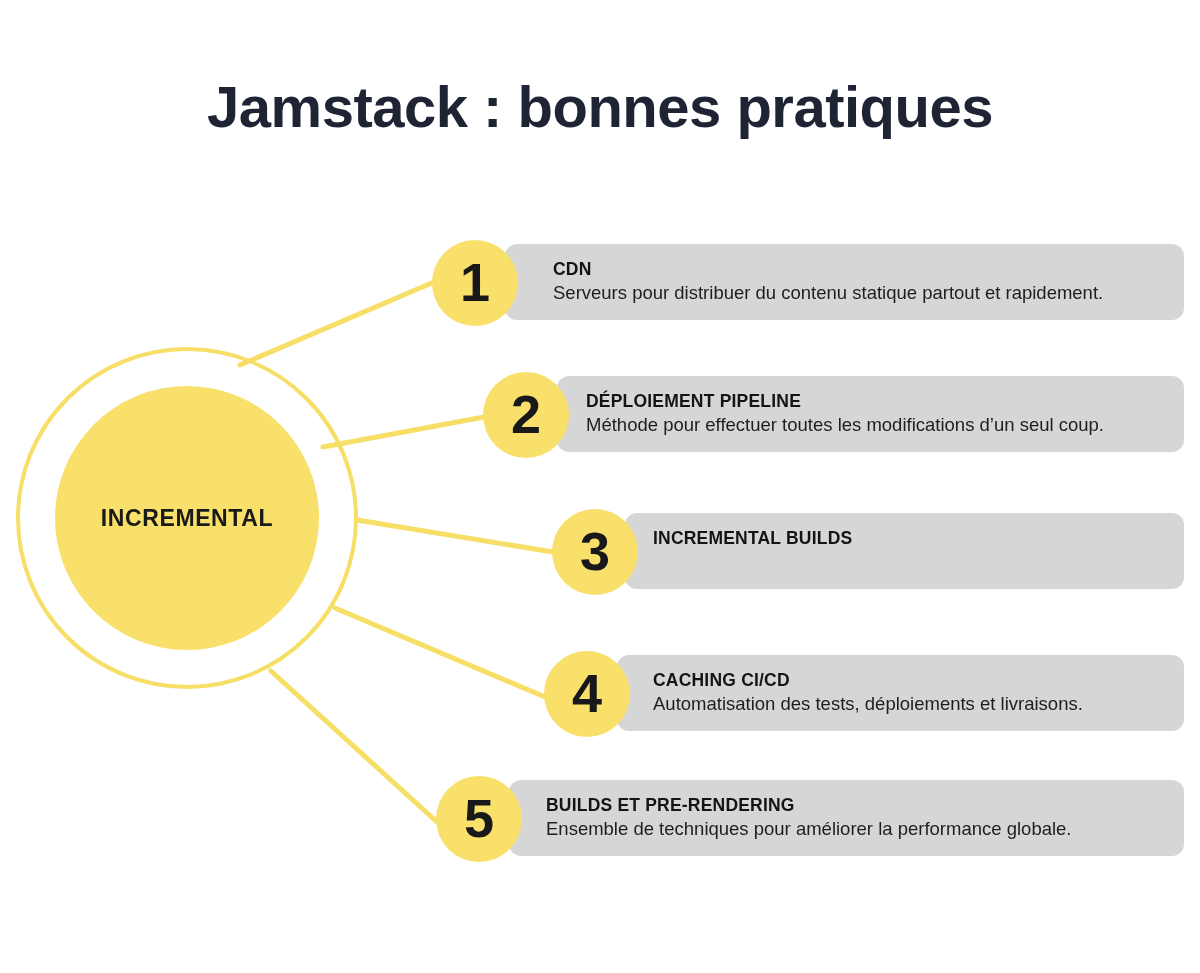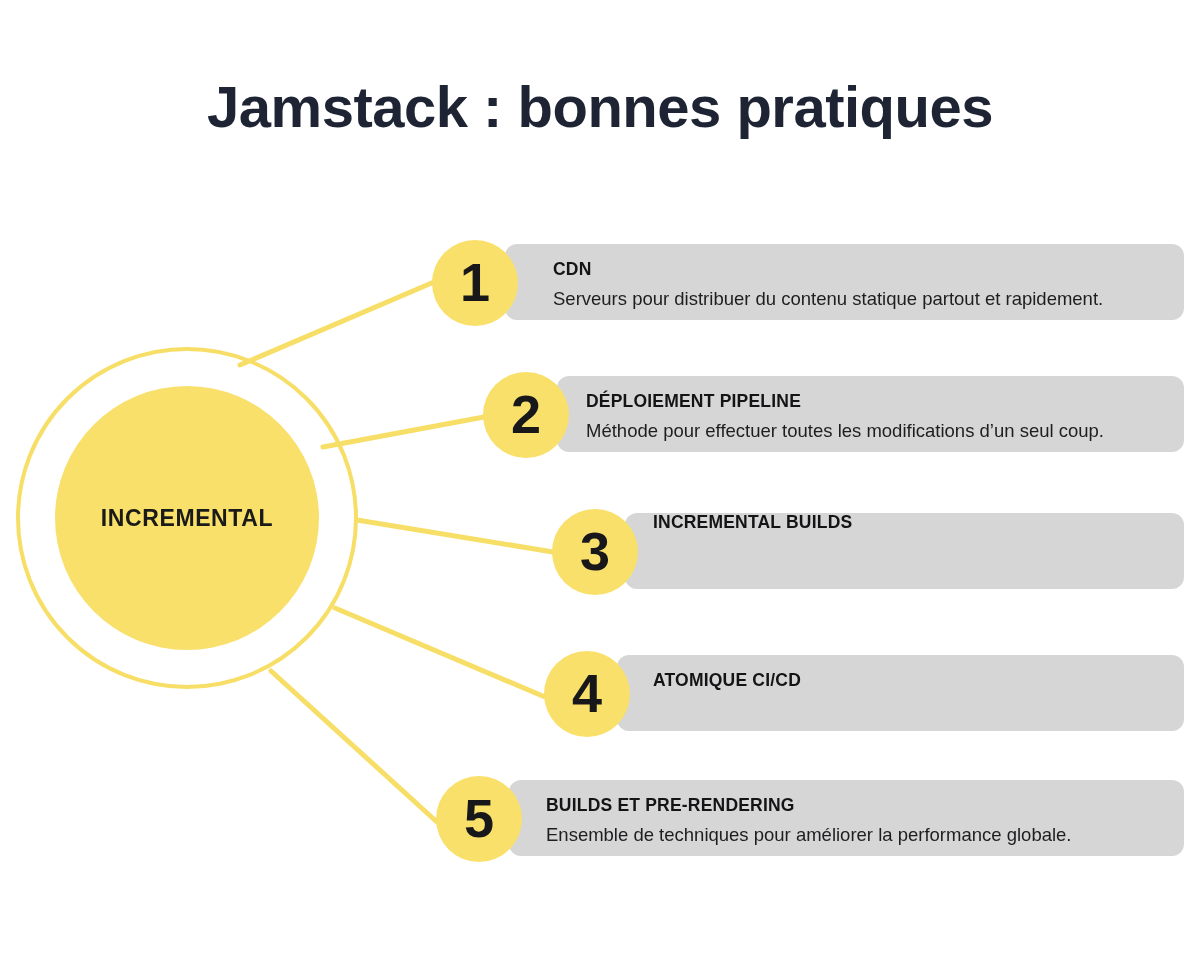--- a/index.html
+++ b/index.html
@@ -118,21 +118,20 @@
     line-height: 22px;
     white-space: nowrap;
   }
   .row-desc {
     font-family: "Liberation Sans", sans-serif;
     font-weight: normal;
     font-size: 18.5px;
     color: #1E1E20;
     line-height: 26px;
     white-space: nowrap;
-    margin-top: 6px;
   }
 </style>
 </head>
 <body>
 
 <div id="canvas">
 
   <div id="title">Jamstack : bonnes pratiques</div>
 
   <svg id="connectors" viewBox="0 0 1200 973" width="1200" height="973">
@@ -170,32 +169,33 @@
       <div class="row-title">DÉPLOIEMENT PIPELINE</div>
       <div class="row-desc">Méthode pour effectuer toutes les modifications d’un seul coup.</div>
     </div>
   </div>
 
   <div class="row">
     <div class="row-bar" style="left:625px; top:513px; width:559px; height:76px;"></div>
     <div class="row-circle" style="left:552px; top:509px;">
       <span class="row-num">3</span>
     </div>
-    <div class="row-text" style="left:653px; top:511px;">
+    <div class="row-text" style="left:653px; top:527px;">
       <div class="row-title">INCREMENTAL BUILDS</div>
     </div>
   </div>
 
   <div class="row">
     <div class="row-bar" style="left:617px; top:655px; width:567px; height:76px;"></div>
     <div class="row-circle" style="left:544px; top:651px;">
       <span class="row-num">4</span>
     </div>
     <div class="row-text" style="left:653px; top:669px;">
-      <div class="row-title">ATOMIQUE CI/CD</div>
+      <div class="row-title">CACHING CI/CD</div>
+      <div class="row-desc">Automatisation des tests, déploiements et livraisons.</div>
     </div>
   </div>
 
   <div class="row">
     <div class="row-bar" style="left:509px; top:780px; width:675px; height:76px;"></div>
     <div class="row-circle" style="left:436px; top:776px;">
       <span class="row-num">5</span>
     </div>
     <div class="row-text" style="left:546px; top:794px;">
       <div class="row-title">BUILDS ET PRE-RENDERING</div>

